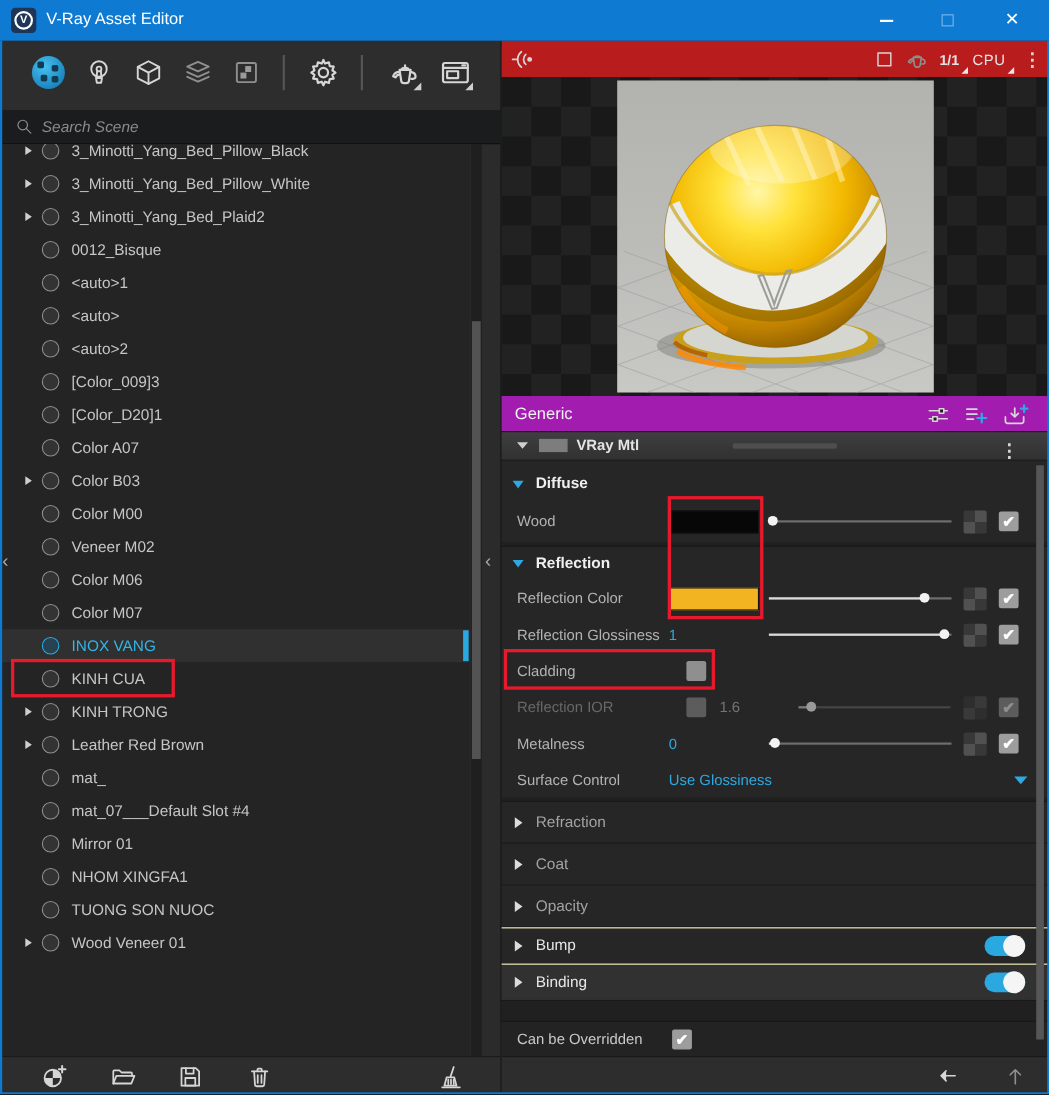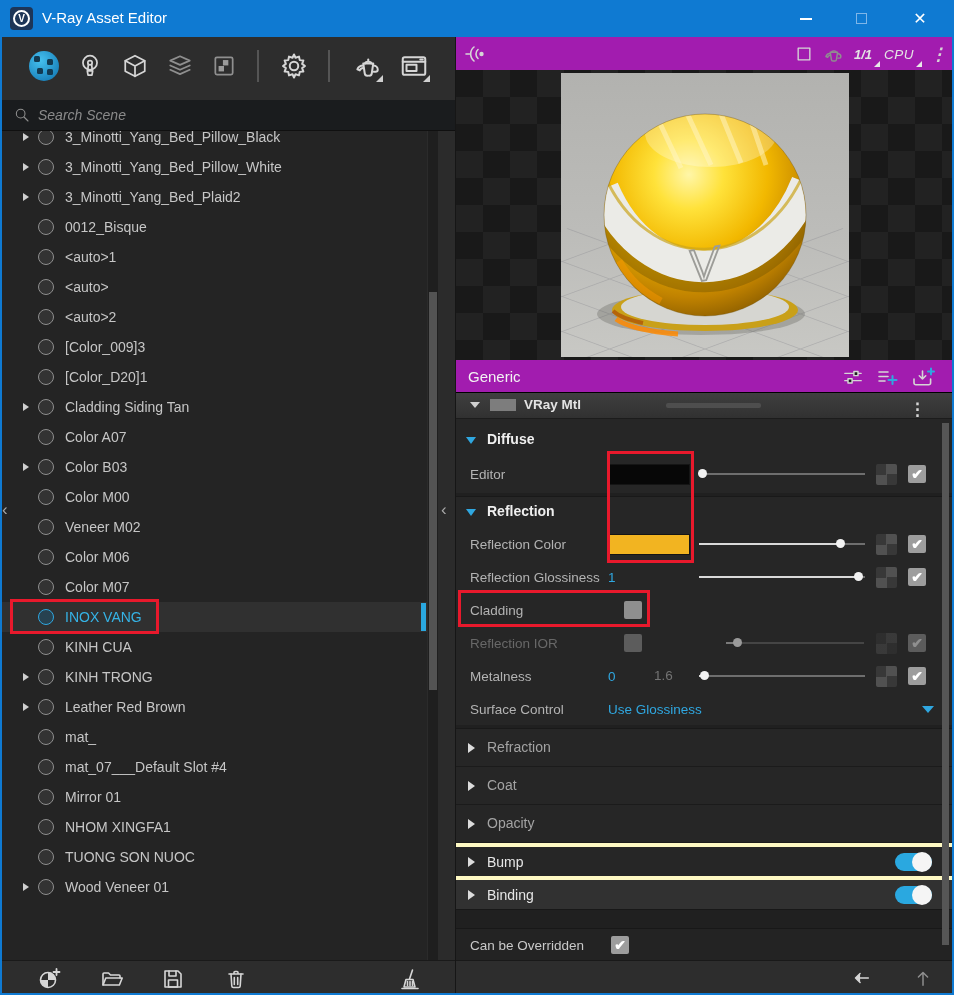--- a/index.html
+++ b/index.html
@@ -45,21 +45,21 @@
   .srow.selected .dot { border-color:#2fa7e0; background:#274250; }
   .selbar { position:absolute; right:1px; top:1px; bottom:1px; width:5px; background:#2aa8e0; }
   .list-scrollbar { position:absolute; left:426px; top:94px; width:10px; height:866px; background:#1f1f1f; }
   .list-thumb { position:absolute; left:1px; top:161px; width:8px; height:398px; background:#535353; }
 
   .left-footer { position:absolute; left:0; top:923px; width:100%; height:33px; background:#2d2d2d; border-top:1px solid #1a1a1a; }
   .lf-icon { position:absolute; top:5px; width:26px; height:26px; display:flex; align-items:center; justify-content:center; }
 
   
   .right-panel { position:absolute; left:455px; top:37px; width:499px; height:956px; background:#232323; border-left:1px solid #161616; }
-  .ptoolbar { position:absolute; left:0; top:0; width:100%; height:33px; background:#a21caf;font-style:italic; }
+  .ptoolbar { position:absolute; left:0; top:0; width:100%; height:33px; background:#b91c1c; }
   .pt-item { position:absolute; top:4px; height:26px; display:flex; align-items:center; justify-content:center; color:#e4e4e4; }
   .frames-label { font-size:13px; font-weight:bold; }
   .cpu-label { font-size:13.5px; letter-spacing:0.5px; }
   .mini-corner { position:absolute; right:-8px; bottom:0; width:0; height:0; border-left:6px solid transparent; border-bottom:6px solid #e8e8e8; }
   .kebab { color:#d5d5d5; font-size:17px; font-weight:bold; letter-spacing:0; }
 
   .preview { position:absolute; left:0; top:33px; width:100%; height:290px;
     background-image:repeating-conic-gradient(#222222 0% 25%, #191919 0% 50%);
     background-size:54px 54px; }
   .ball { position:absolute; left:105px; top:3px; }
@@ -80,41 +80,41 @@
   .psec { position:relative; height:30px; }
   .tri-down { position:absolute; left:10px; top:12px; width:0; height:0; border-top:7px solid #2fa7e0; border-left:5.5px solid transparent; border-right:5.5px solid transparent; }
   .tri-right { position:absolute; left:12px; top:50%; margin-top:-5px; width:0; height:0; border-left:7px solid #dcdcdc; border-top:5px solid transparent; border-bottom:5px solid transparent; }
   .seclab { position:absolute; left:31px; top:6px; color:#efefef; font-size:14px; font-weight:bold; }
   .pdiv { height:4px; background:#202020; border-bottom:1px solid #191919; }
   .prow { position:relative; height:33px; }
   .prow.tall { height:38px; }
   .plabel { position:absolute; left:14px; top:50%; transform:translateY(-50%); color:#b3b3b3; font-size:13.5px; white-space:nowrap; }
   .prow.dis .plabel { color:#686868; }
   .pvalue { position:absolute; left:152px; top:50%; transform:translateY(-50%); color:#2fa7e0; font-size:13.5px; }
-  .pvalue.gray { left:198px; color:#737373;margin-top:32px; }
+  .pvalue.gray { left:198px; color:#737373; }
   .swatch { position:absolute; left:152px; top:50%; margin-top:-10px; width:82px; height:21px; border:1px solid #151515; }
   .track { position:absolute; left:243px; top:50%; margin-top:-1px; width:166px; height:2px; background:#6e6e6e; }
   .track .fill { position:absolute; left:0; top:0; height:2px; background:#d9d9d9; }
   .track .knob { position:absolute; top:-4px; width:9px; height:9px; border-radius:50%; background:#f2f2f2; }
   .prow.dis .track { background:#454545; }
   .prow.dis .track .fill { background:#7a7a7a; }
   .prow.dis .track .knob { background:#9a9a9a; }
   .prow.ior .track { left:270px; width:138px; }
   .mapbtn { position:absolute; left:420px; top:50%; margin-top:-10px; width:21px; height:21px; border-radius:2px;
     background:conic-gradient(#515151 0% 25%, #383838 0% 50%, #515151 0% 75%, #383838 0%); }
   .prow.dis .mapbtn { opacity:0.45; }
   .cb { position:absolute; left:452px; top:50%; margin-top:-9px; width:18px; height:18px; background:#9d9d9d; border-radius:2px; color:#fff; font-size:14px; line-height:18px; text-align:center; font-weight:bold; }
   .cb.un { background:#8f8f8f; color:transparent; }
   .cb.cb2 { left:168px; }
   .cb.ovr { left:155px; }
   .prow.dis .cb { background:#5c5c5c; color:#8f8f8f; }
   .chev-down { position:absolute; right:20px; top:50%; margin-top:-3px; width:0; height:0; border-top:7px solid #2fa7e0; border-left:6px solid transparent; border-right:6px solid transparent; }
   .pcol { position:relative; height:38px; border-bottom:1px solid #1b1b1b; }
   .pcol .seclab { top:10px; font-weight:normal; color:#a3a3a3; }
-  .ptog { position:relative; height:33px; border-top:4px solid #fef9c3; }
+  .ptog { position:relative; height:33px; border-top:1px solid #fef9c3; }
   .ptog .seclab { top:7px; font-weight:normal; color:#e6e6e6; }
   .ptog.hl { background:#313131; }
   .toggle { position:absolute; right:22px; top:50%; margin-top:-9px; width:37px; height:18px; border-radius:9px; background:#2aa8e0; }
   .toggle .tknob { position:absolute; right:0px; top:-1px; width:20px; height:20px; border-radius:50%; background:#f5f5f5; }
   .pgap { height:20px; background:#202020; border-top:1px solid #181818; border-bottom:1px solid #181818; }
   .prow.ovr-row { height:32px; background:#232323; }
   .prow.ovr-row .plabel { color:#c9c9c9; }
 
   .right-footer { position:absolute; left:0; top:923px; width:100%; height:33px; background:#2d2d2d; border-top:1px solid #191919; }
   .rf-icon { position:absolute; top:5px; width:24px; height:24px; display:flex; align-items:center; justify-content:center; }
@@ -260,25 +260,20 @@
           <span class="dot"></span>
           <span class="lab">&lt;auto&gt;2</span>
         </div>
         <div class="srow">
           <span class="dot"></span>
           <span class="lab">[Color_009]3</span>
         </div>
         <div class="srow">
           <span class="dot"></span>
           <span class="lab">[Color_D20]1</span>
-        </div>
-        <div class="srow">
-          <span class="arr"></span>
-          <span class="dot"></span>
-          <span class="lab">Cladding Siding Tan</span>
         </div>
         <div class="srow">
           <span class="dot"></span>
           <span class="lab">Color A07</span>
         </div>
         <div class="srow">
           <span class="arr"></span>
           <span class="dot"></span>
           <span class="lab">Color B03</span>
         </div>
@@ -502,21 +497,21 @@
         </span>
     </div>
 
     <div class="props">
         <div class="pspace"></div>
         <div class="psec">
           <span class="tri-down"></span>
           <span class="seclab">Diffuse</span>
         </div>
         <div class="prow tall">
-          <span class="plabel">Editor</span>
+          <span class="plabel">Wood</span>
           <span class="swatch" style="background: rgb(7, 7, 7);"></span>
           <span class="track">
             <span class="fill" style="width: 2%;"></span>
             <span class="knob" style="left: calc(2% - 4px);"></span>
           </span>
           <span class="mapbtn"></span>
           <span class="cb">✔</span>
         </div>
         <div class="pdiv"></div>
         <div class="psec">

